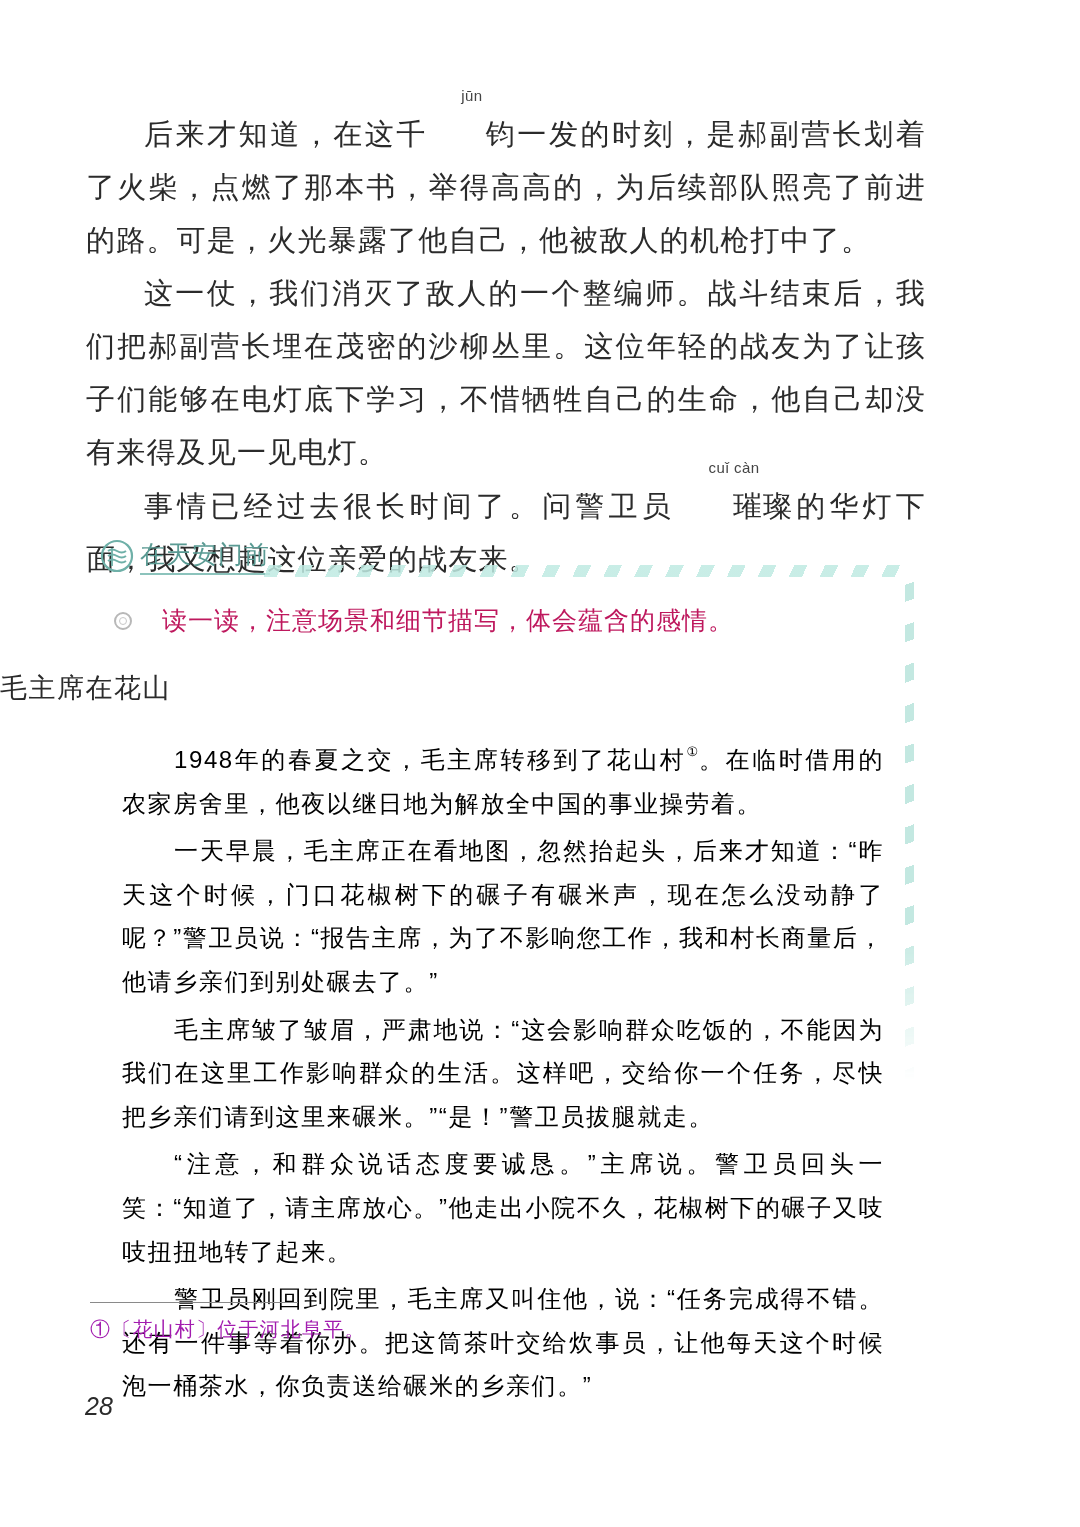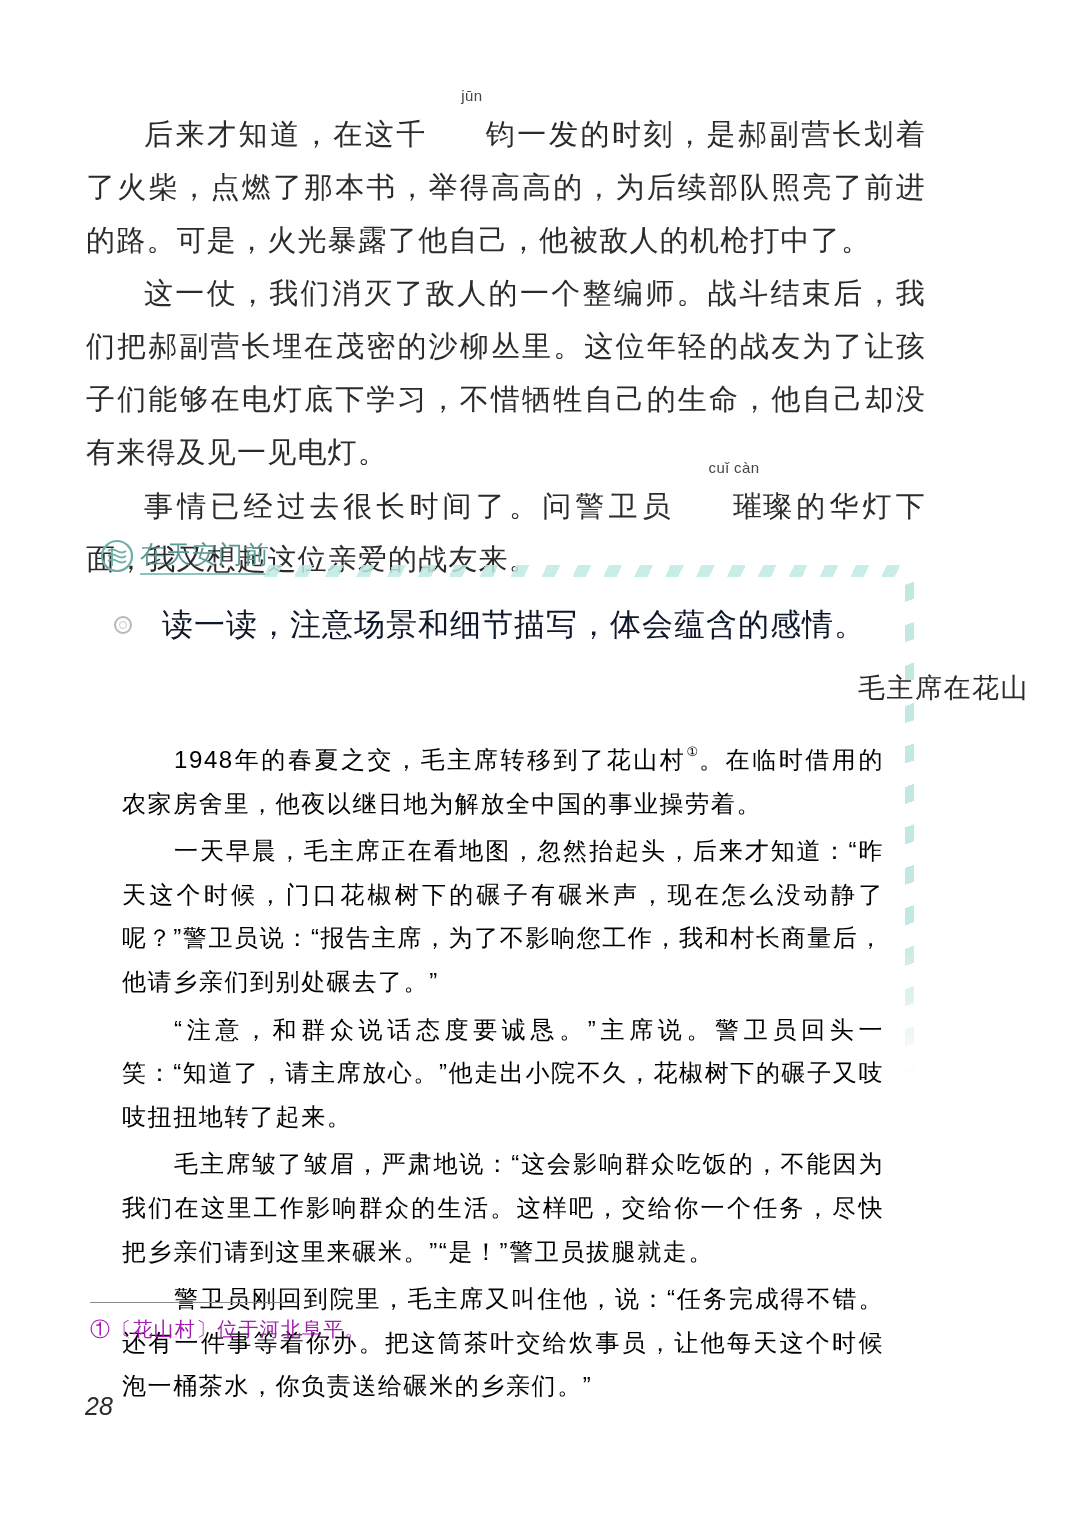--- a/index.html
+++ b/index.html
@@ -47,25 +47,25 @@
 
   .instruction { position: absolute; left: 114px; top: 604px; display: flex; align-items: center; }
   .bullet-icon {
     width: 14px; height: 14px; border: 2px solid #b8b8b8; border-radius: 50%;
     position: relative; margin-right: 30px;
   }
   .bullet-icon::after {
     content: ""; position: absolute; left: 3px; top: 3px; width: 8px; height: 8px;
     border: 1px solid #c8c8c8; border-radius: 50%; box-sizing: border-box;
   }
-  .instruction-text { font-size: 31px; letter-spacing: 1px; color: #0f172a; }
+  .instruction-text { font-size: 25px; letter-spacing: 1px; color: #be185d; }
 
   .article-title {
-    position: absolute; left: 0; width: 1000px; top: 670px; text-align: right;
-    font-size: 27px; letter-spacing: 1.5px; color: #2b2b2b; padding-left: 29px;
+    position: absolute; left: 0; width: 1000px; top: 670px; text-align: left;
+    font-size: 27px; letter-spacing: 1.5px; color: #2b2b2b;
   }
 
   .article { position: absolute; left: 118px; top: 726px; width: 770px; }
   .article p {
     margin: 4px; font-family: Liberation Sans, sans-serif;
     font-size: 24px; line-height: 43.6px; letter-spacing: 1.6px; color: #000000;
     text-align: justify; text-indent: 52px;
   }
   .fnref { font-size: 13px; vertical-align: 12px; letter-spacing: 0; }
 
@@ -107,22 +107,22 @@
   <div class="instruction">
     <span class="bullet-icon"></span>
     <span class="instruction-text">读一读，注意场景和细节描写，体会蕴含的感情。</span>
   </div>
 
   <div class="article-title">毛主席在花山</div>
 
   <div class="article">
     <p><span>1948年的春夏之交，毛主席转移到了花山村</span><span class="fnref">①</span><span>。在临时借用的农家房舍里，他夜以继日地为解放全中国的事业操劳着。</span></p>
     <p>一天早晨，毛主席正在看地图，忽然抬起头，后来才知道：“昨天这个时候，门口花椒树下的碾子有碾米声，现在怎么没动静了呢？”警卫员说：“报告主席，为了不影响您工作，我和村长商量后，他请乡亲们到别处碾去了。”</p>
+    <p>毛主席皱了皱眉，严肃地说：“这会影响群众吃饭的，不能因为我们在这里工作影响群众的生活。这样吧，交给你一个任务，尽快把乡亲们请到这里来碾米。”“是！”警卫员拔腿就走。</p>
     <p>“注意，和群众说话态度要诚恳。”主席说。警卫员回头一笑：“知道了，请主席放心。”他走出小院不久，花椒树下的碾子又吱吱扭扭地转了起来。</p>
-    <p>毛主席皱了皱眉，严肃地说：“这会影响群众吃饭的，不能因为我们在这里工作影响群众的生活。这样吧，交给你一个任务，尽快把乡亲们请到这里来碾米。”“是！”警卫员拔腿就走。</p>
     <p>警卫员刚回到院里，毛主席又叫住他，说：“任务完成得不错。还有一件事等着你办。把这筒茶叶交给炊事员，让他每天这个时候泡一桶茶水，你负责送给碾米的乡亲们。”</p>
   </div>
 
   <div class="footnote-rule"></div>
   <div class="footnote">①〔花山村〕位于河北阜平。</div>
 
   <div class="page-number">28</div>
 </div>
 
 </body></html>

